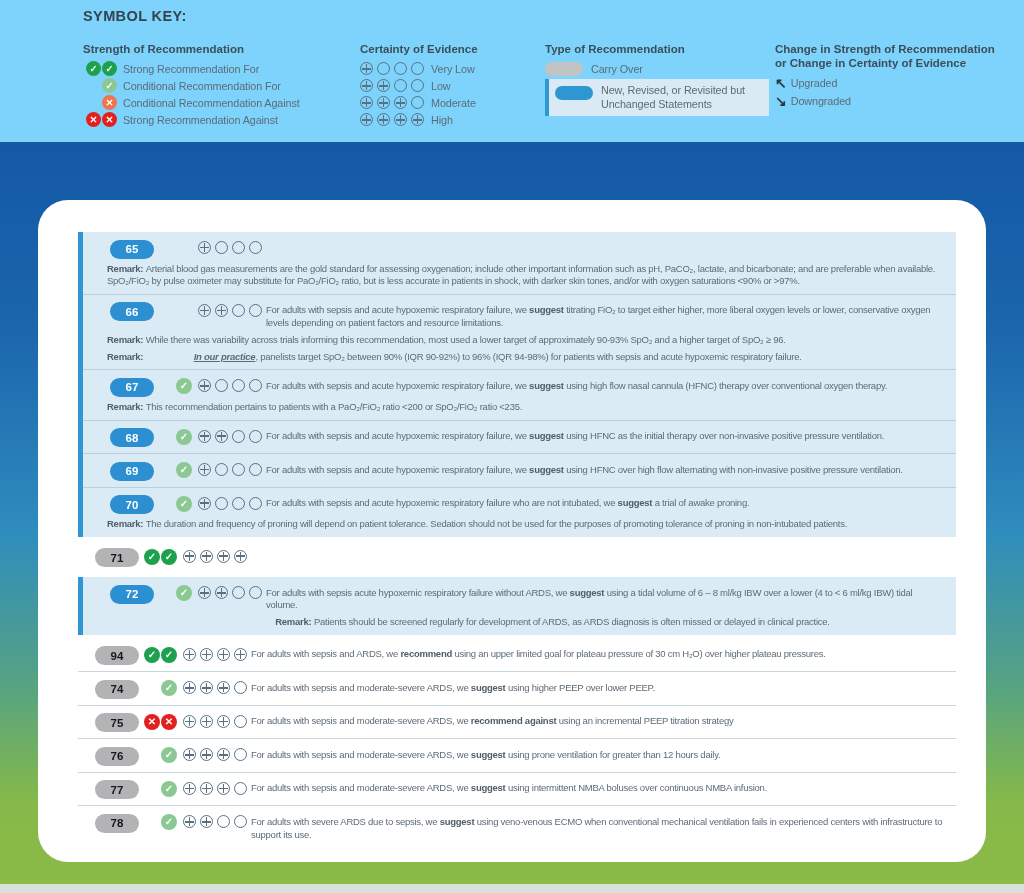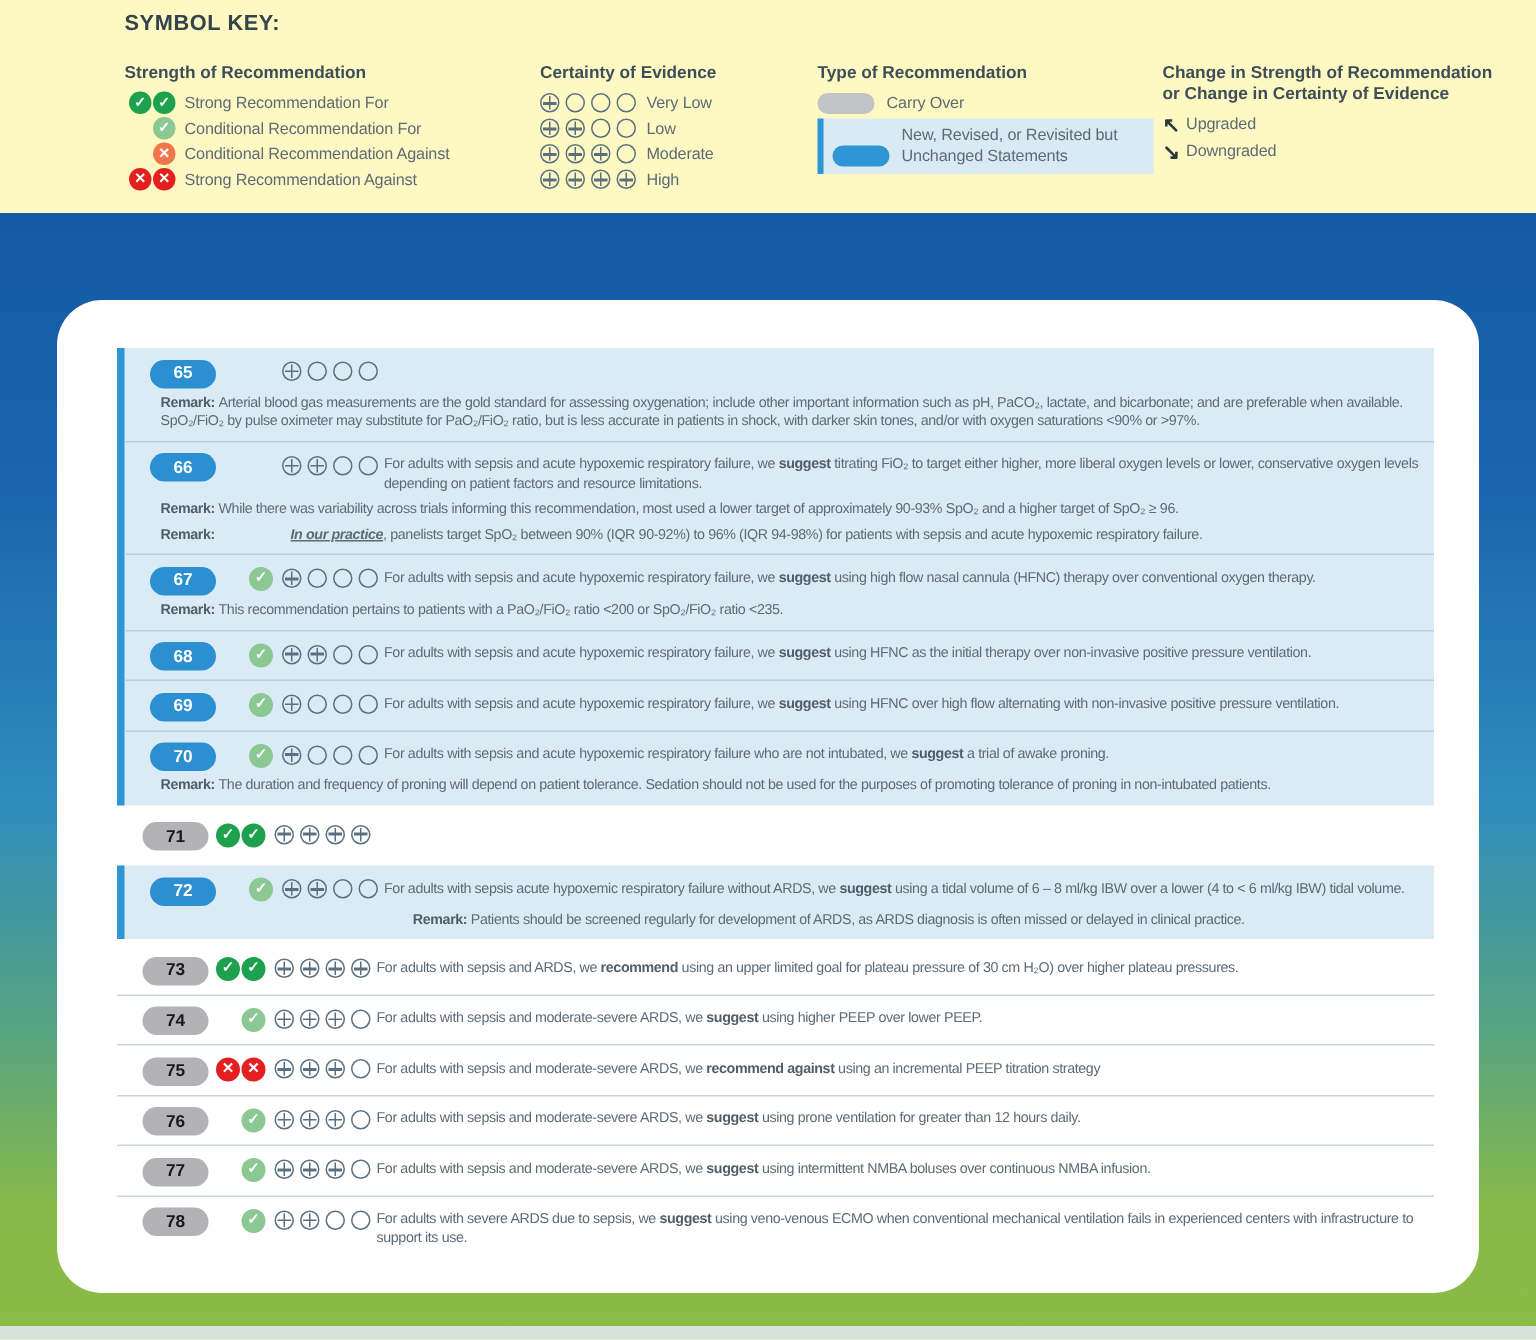--- a/index.html
+++ b/index.html
@@ -1,21 +1,21 @@
 <!DOCTYPE html>
 <html><head>
 <meta charset="utf-8">
 <style>
   html,body{margin:0;padding:0;}
   body{
     width:1024px;height:893px;position:relative;overflow:hidden;
     font-family:"Liberation Sans", sans-serif;background:#ffffff;
   }
   
-  .key-area{position:absolute;left:0;top:0;width:1024px;height:182px;background:#fef9c3;}
+  .key-area{position:absolute;left:0;top:0;width:1024px;height:182px;background:#7dd3fc;}
   .key-title{position:absolute;left:83px;top:8px;font-size:14.5px;font-weight:bold;color:#35434d;letter-spacing:.4px;}
   .key-col{position:absolute;top:42px;}
   .key-col-strength{left:83px;width:270px;}
   .key-col-certainty{left:360px;width:180px;}
   .key-col-type{left:545px;width:215px;}
   .key-col-change{left:775px;width:225px;top:42px;}
   .key-head{font-size:11.5px;font-weight:bold;color:#3d4e59;margin-bottom:5px;line-height:1.25;}
   .key-row{display:flex;align-items:center;margin-bottom:2px;min-height:15px;}
   .key-label{font-size:10.8px;color:#5d6b76;letter-spacing:-.1px;}
   .mark-box{width:34px;display:flex;justify-content:flex-end;gap:1px;margin-right:6px;}
@@ -25,42 +25,42 @@
   .mark.lightgreen{background:#8bc893;}
   .mark.orange{background:#f1744b;}
   .mark.red{background:#e3201f;}
   .circ-box{display:flex;gap:4px;margin-right:7px;}
   .circ{width:13px;height:13px;border:1.6px solid #5a7080;border-radius:50%;position:relative;flex:0 0 auto;box-sizing:border-box;}
   .circ.filled::before{content:"";position:absolute;left:50%;top:1px;bottom:1px;width:1.6px;margin-left:-0.8px;background:#5a7080;}
   .circ.filled::after{content:"";position:absolute;top:50%;left:1px;right:1px;height:1.6px;margin-top:-0.8px;background:#5a7080;}
   .pill{border-radius:8px;flex:0 0 auto;}
   .pill.carry{width:38px;height:14px;background:#c2c3c5;margin-right:8px;}
   .pill.newpill{width:38px;height:14px;background:#2e96d2;margin-right:8px;}
-  .key-newbox{display:flex;align-items:flex-end;background:#d9eaf4;border-left:4px solid #2e96d2;padding:5px 6px 5px 6px;margin-top:3px;width:208px;}
+  .key-newbox{display:flex;align-items:flex-start;background:#d9eaf4;border-left:4px solid #2e96d2;padding:5px 6px 5px 6px;margin-top:3px;width:208px;}
   .key-newbox .pill{margin-top:2px;}
   .key-newbox .key-label{line-height:1.25;}
   .arrow-glyph{font-size:14px;font-weight:bold;color:#2b3840;margin-right:4px;line-height:1;}
   .key-col-change .key-row{margin-bottom:3px;}
   
   .frame{position:absolute;left:0;top:142px;width:1024px;height:751px;
     background:linear-gradient(180deg,#1459a4 0%,#1b66ad 25%,#2f8cbe 52%,#55a383 72%,#86b94a 88%,#8cbb45 100%);}
   .bottom-strip{position:absolute;left:0;bottom:0;width:100%;height:9px;background:#dfe7ea;opacity:.9;}
   .panel{position:absolute;left:38px;top:58px;width:948px;height:662px;background:#ffffff;border-radius:30px;}
   .tab{position:absolute;left:52px;top:26px;width:348px;height:50px;background:#2e96d2;border-radius:13px;
        display:flex;align-items:center;justify-content:center;box-shadow:0 2px 4px rgba(0,0,0,.18);}
   .tab-text{color:#ffffff;font-weight:bold;font-size:19px;letter-spacing:.6px;}
   
   .content{position:absolute;left:40px;right:30px;top:32px;}
   .hl-block{background:#dbebf5;border-left:5px solid #2e96d2;margin-bottom:4px;}
   .plain-block{margin-bottom:4px;}
   .rec{padding:7px 6px 6px 0;}
   .hl-block .rec + .rec{border-top:1px solid #b9cfdb;}
   .plain-block .rec + .rec{border-top:1px solid #c8d6dd;}
   .rec-grid{display:grid;grid-template-columns:50px 38px 68px 1fr;align-items:start;padding-left:17px;}
-  .hl-block .rec-grid{}
+  .hl-block .rec-grid{margin-left:10px;}
   .badge{width:44px;height:19px;border-radius:10px;display:inline-flex;align-items:center;justify-content:center;
          font-size:11.5px;font-weight:bold;margin-top:0px;}
   .badge.newb{background:#2b8fd1;color:#ffffff;}
   .badge.carryb{background:#b3b3b5;color:#15191c;}
   .strength-cell{display:flex;justify-content:flex-end;gap:1px;padding-right:6px;padding-top:1px;}
   .strength-cell .mark{width:16px;height:16px;font-size:10px;}
   .evidence-cell{display:flex;gap:3.5px;padding-top:2px;}
   .rec-text{font-size:9.5px;color:#5e6b77;line-height:1.34;letter-spacing:-.25px;padding-top:2.5px;padding-right:4px;}
   .rec-text b{color:#515d68;}
   .remark{font-size:9.5px;color:#5e6b77;line-height:1.34;letter-spacing:-.25px;padding:4px 8px 0 17px;}
@@ -332,21 +332,21 @@
                 </span>
               </span>
       <span class="rec-text">For adults with sepsis acute hypoxemic respiratory failure without ARDS, we <b>suggest</b> using a tidal volume of 6 – 8 ml/kg IBW over a lower (4 to &lt; 6 ml/kg IBW) tidal volume.</span>
     </div>
   <div class="remark indent"><b>Remark: </b>Patients should be screened regularly for development of ARDS, as ARDS diagnosis is often missed or delayed in clinical practice.</div>
           </div>
 </div>
         <div class="plain-block">
   <div class="rec">
     <div class="rec-grid">
-      <span><span class="badge carryb">73</span></span>
+      <span><span class="badge carryb">94</span></span>
       <span class="strength-cell">
                 <span class="mark green">✓</span>
                 <span class="mark green">✓</span>
               </span>
       <span class="evidence-cell">
                 <span class="circ-box">
                   <span class="circ filled"></span>
                   <span class="circ filled"></span>
                   <span class="circ filled"></span>
                   <span class="circ filled"></span>

